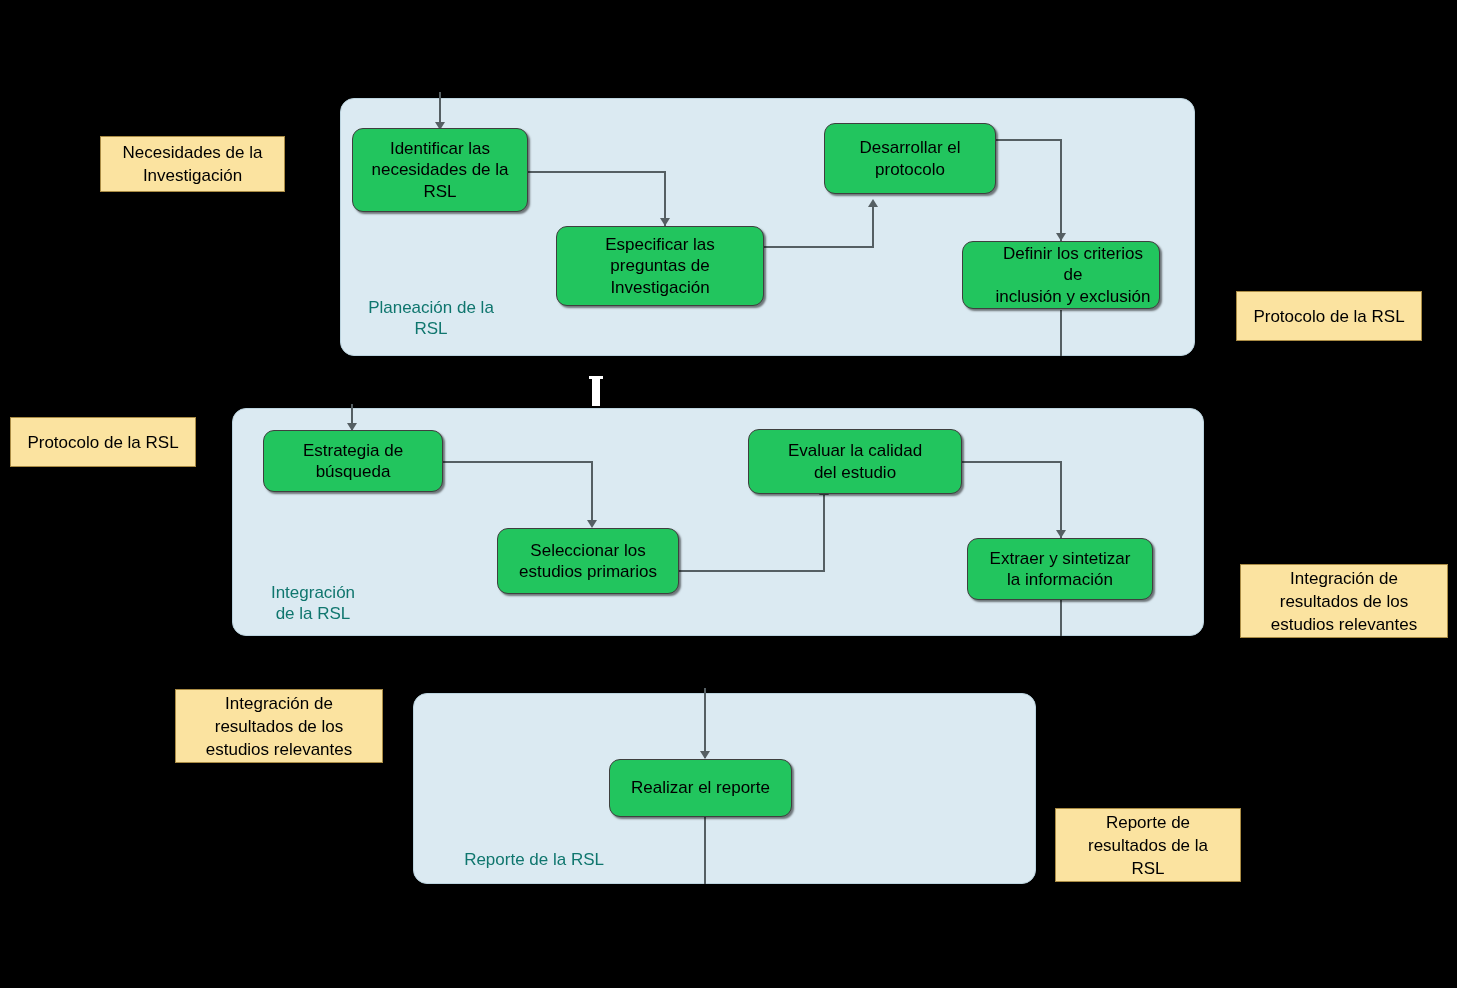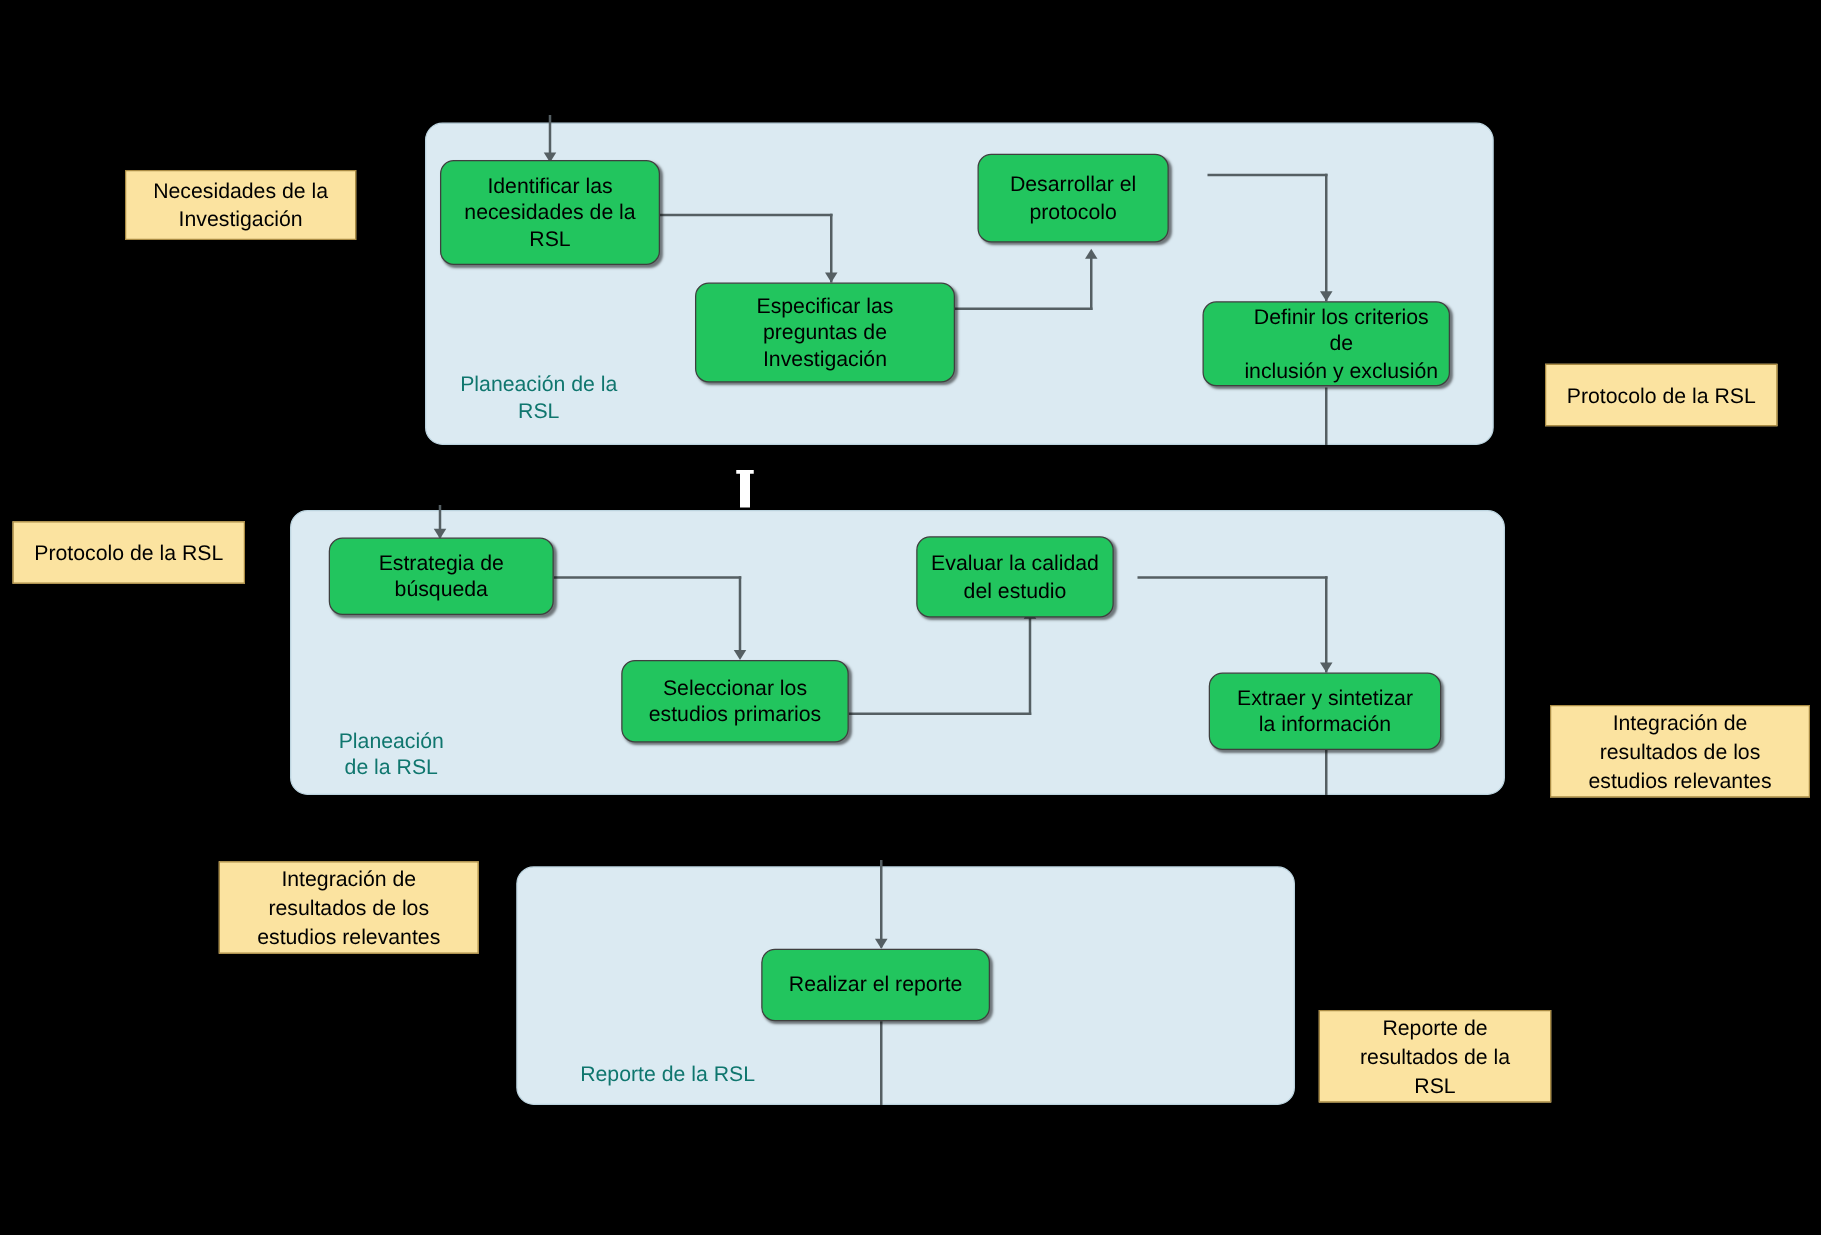--- a/index.html
+++ b/index.html
@@ -104,21 +104,21 @@
   <div class="conn v" style="left:1060px;top:310px;height:46px;"></div>
 
   <div class="node" style="left:352px;top:128px;width:176px;height:84px;">Identificar las
 necesidades de la
 RSL</div>
 
   <div class="node" style="left:556px;top:226px;width:208px;height:80px;">Especificar las
 preguntas de
 Investigación</div>
 
-  <div class="node" style="left:782px;top:123px;width:153px;height:71px;">Desarrollar el
+  <div class="node" style="left:824px;top:123px;width:172px;height:71px;">Desarrollar el
 protocolo</div>
 
   <div class="node" style="left:962px;top:241px;width:198px;height:68px;padding-left:30px;">Definir los criterios de
 inclusión y exclusión</div>
 
   <div class="phase-label" style="left:356px;top:297px;width:150px;">Planeación de la
 RSL</div>
 
   <div class="white-tick" style="left:592px;top:376px;width:8px;height:30px;"></div>
   <div class="white-tick" style="left:589px;top:376px;width:14px;height:3px;"></div>
@@ -141,27 +141,27 @@
   <div class="arrowhead arrow-down" style="left:1056px;top:530px;"></div>
 
   <div class="conn v" style="left:1060px;top:600px;height:36px;"></div>
 
   <div class="node" style="left:263px;top:430px;width:180px;height:62px;">Estrategia de
 búsqueda</div>
 
   <div class="node" style="left:497px;top:528px;width:182px;height:66px;">Seleccionar los
 estudios primarios</div>
 
-  <div class="node" style="left:733px;top:429px;width:158px;height:65px;">Evaluar la calidad
+  <div class="node" style="left:748px;top:429px;width:214px;height:65px;">Evaluar la calidad
 del estudio</div>
 
   <div class="node" style="left:967px;top:538px;width:186px;height:62px;">Extraer y sintetizar
 la información</div>
 
-  <div class="phase-label" style="left:248px;top:582px;width:130px;">Planeación
+  <div class="phase-label" style="left:248px;top:582px;width:130px;">Integración
 de la RSL</div>
 
   <div class="phase" style="left:413px;top:693px;width:623px;height:191px;"></div>
 
   <div class="conn v" style="left:704px;top:688px;height:70px;"></div>
   <div class="arrowhead arrow-down" style="left:700px;top:751px;"></div>
 
   <div class="conn v" style="left:704px;top:817px;height:67px;"></div>
 
   <div class="node" style="left:609px;top:759px;width:183px;height:58px;">Realizar el reporte</div>

